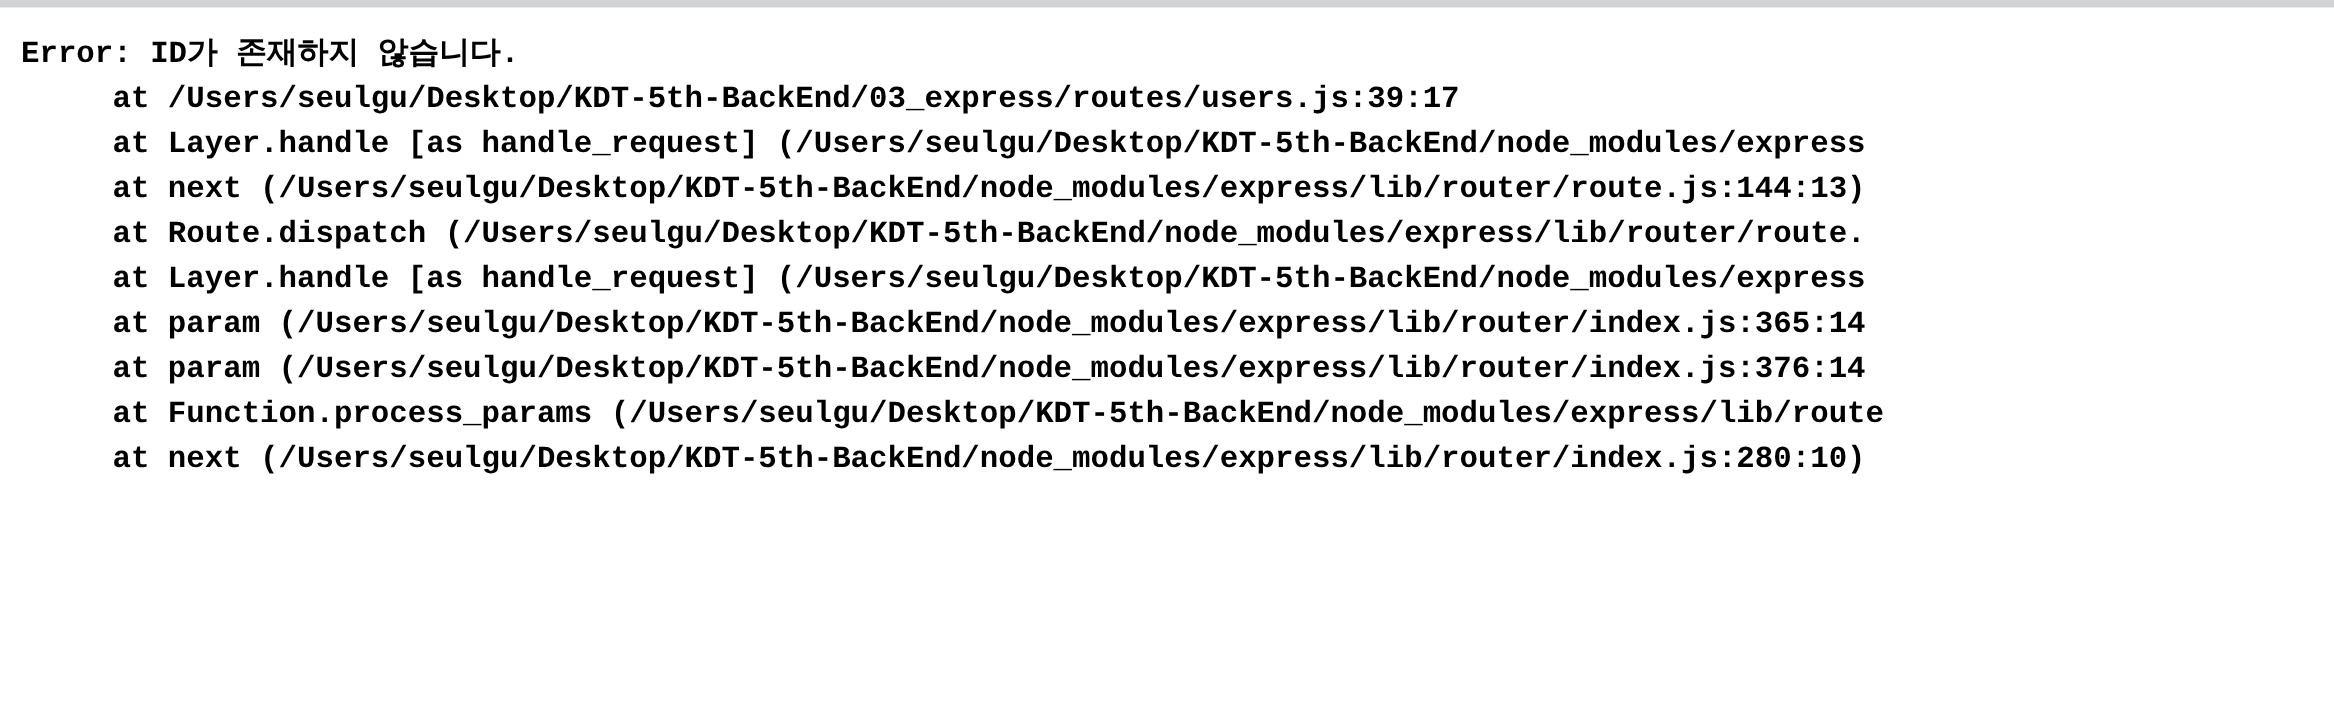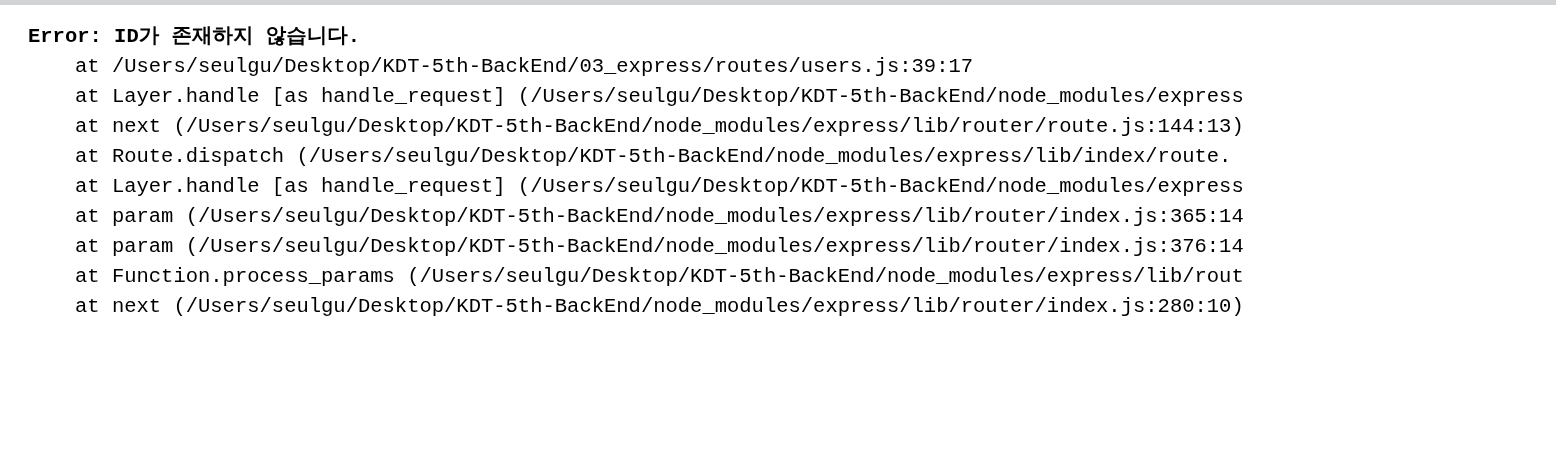--- a/index.html
+++ b/index.html
@@ -41,52 +41,52 @@
     white-space: pre;
     overflow: hidden;
     font-size: 20.5px;
     line-height: 30px;
     letter-spacing: 0px;
     color: #000000;
     height: 30px;
     font-family: "Liberation Mono", "DejaVu Sans Mono", monospace;
   }
   .trace-line.message {
-    padding-left: 28px;
+    padding-left: 14px;
     font-weight: 700;
   }
   .trace-line.frame {
     padding-left: 75px;
-    font-weight: 400;
+    font-weight: 700;
   }
 </style>
 </head>
 <body>
 
 <div id="terminal-output">
 
   <div class="top-strip"></div>
 
   <div class="trace-body">
 
     <div class="trace-line message">Error: ID가 존재하지 않습니다.</div>
 
     <div class="trace-line frame">at /Users/seulgu/Desktop/KDT-5th-BackEnd/03_express/routes/users.js:39:17</div>
 
     <div class="trace-line frame">at Layer.handle [as handle_request] (/Users/seulgu/Desktop/KDT-5th-BackEnd/node_modules/express</div>
 
     <div class="trace-line frame">at next (/Users/seulgu/Desktop/KDT-5th-BackEnd/node_modules/express/lib/router/route.js:144:13)</div>
 
-    <div class="trace-line frame">at Route.dispatch (/Users/seulgu/Desktop/KDT-5th-BackEnd/node_modules/express/lib/index/route.</div>
+    <div class="trace-line frame">at Route.dispatch (/Users/seulgu/Desktop/KDT-5th-BackEnd/node_modules/express/lib/router/route.</div>
 
     <div class="trace-line frame">at Layer.handle [as handle_request] (/Users/seulgu/Desktop/KDT-5th-BackEnd/node_modules/express</div>
 
 
     <div class="trace-line frame">at param (/Users/seulgu/Desktop/KDT-5th-BackEnd/node_modules/express/lib/router/index.js:365:14</div>
 
     <div class="trace-line frame">at param (/Users/seulgu/Desktop/KDT-5th-BackEnd/node_modules/express/lib/router/index.js:376:14</div>
 
-    <div class="trace-line frame">at Function.process_params (/Users/seulgu/Desktop/KDT-5th-BackEnd/node_modules/express/lib/rout</div>
+    <div class="trace-line frame">at Function.process_params (/Users/seulgu/Desktop/KDT-5th-BackEnd/node_modules/express/lib/route</div>
 
     <div class="trace-line frame">at next (/Users/seulgu/Desktop/KDT-5th-BackEnd/node_modules/express/lib/router/index.js:280:10)</div>
 
   </div>
 </div>
 
 </body></html>

